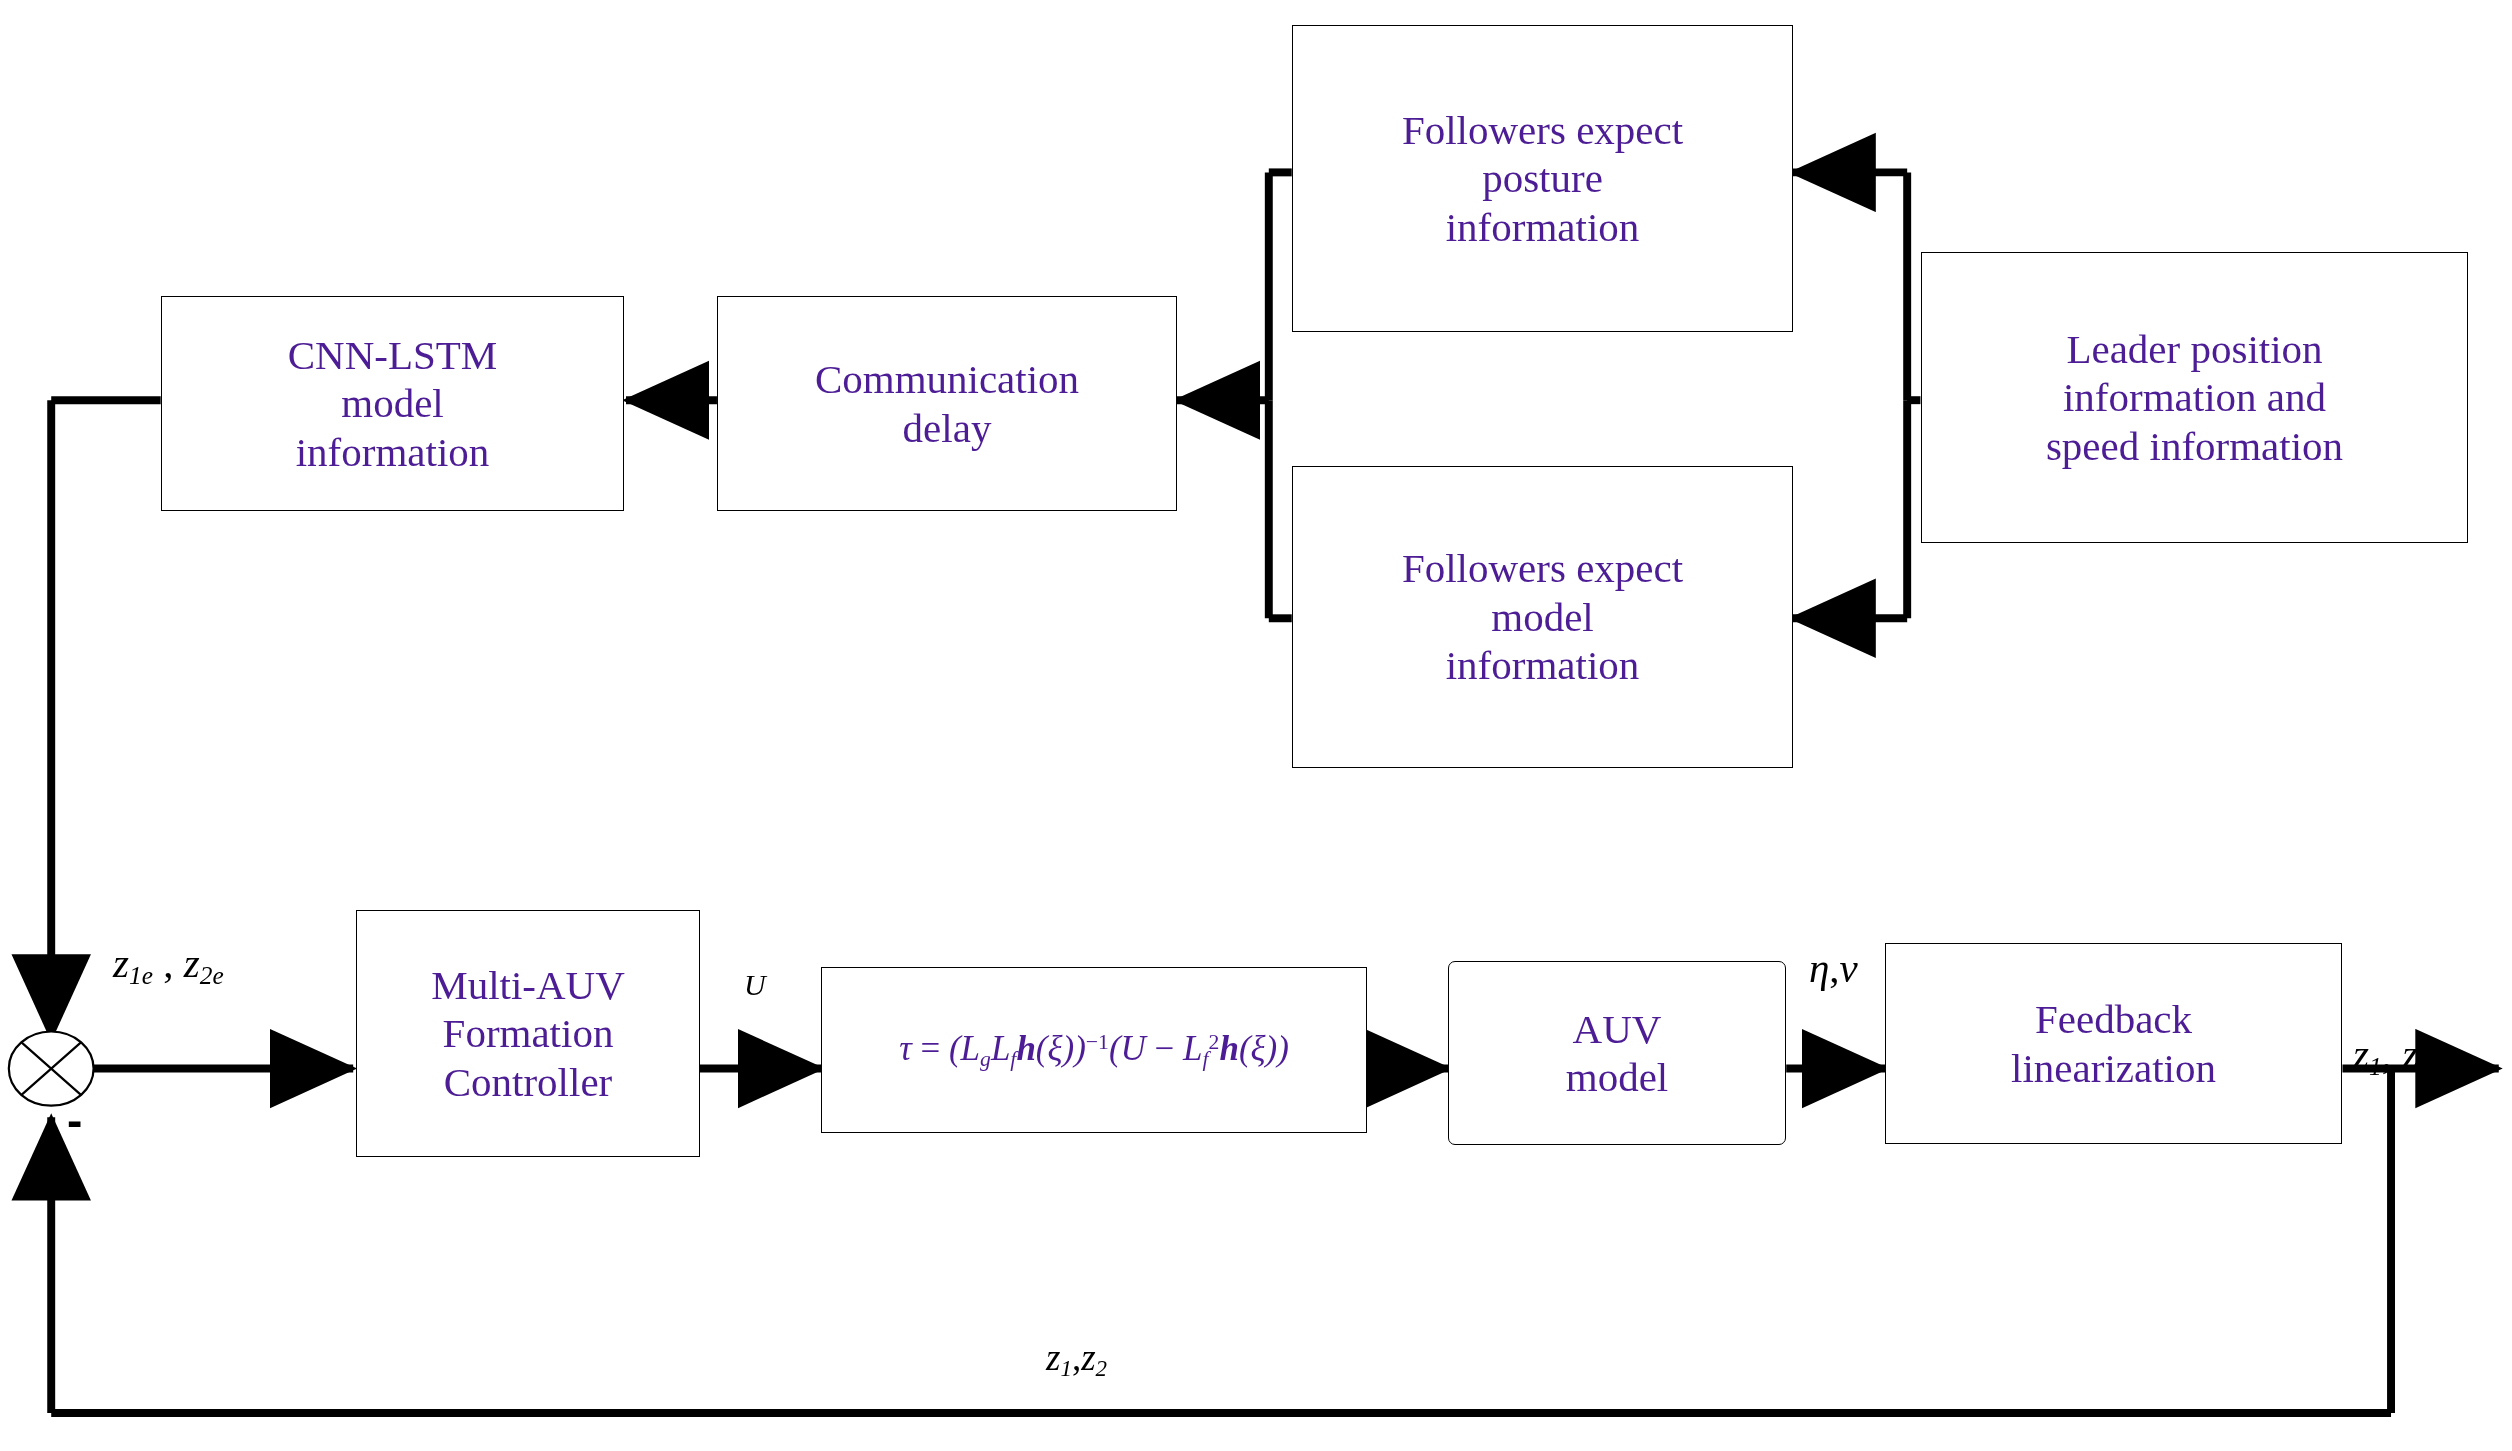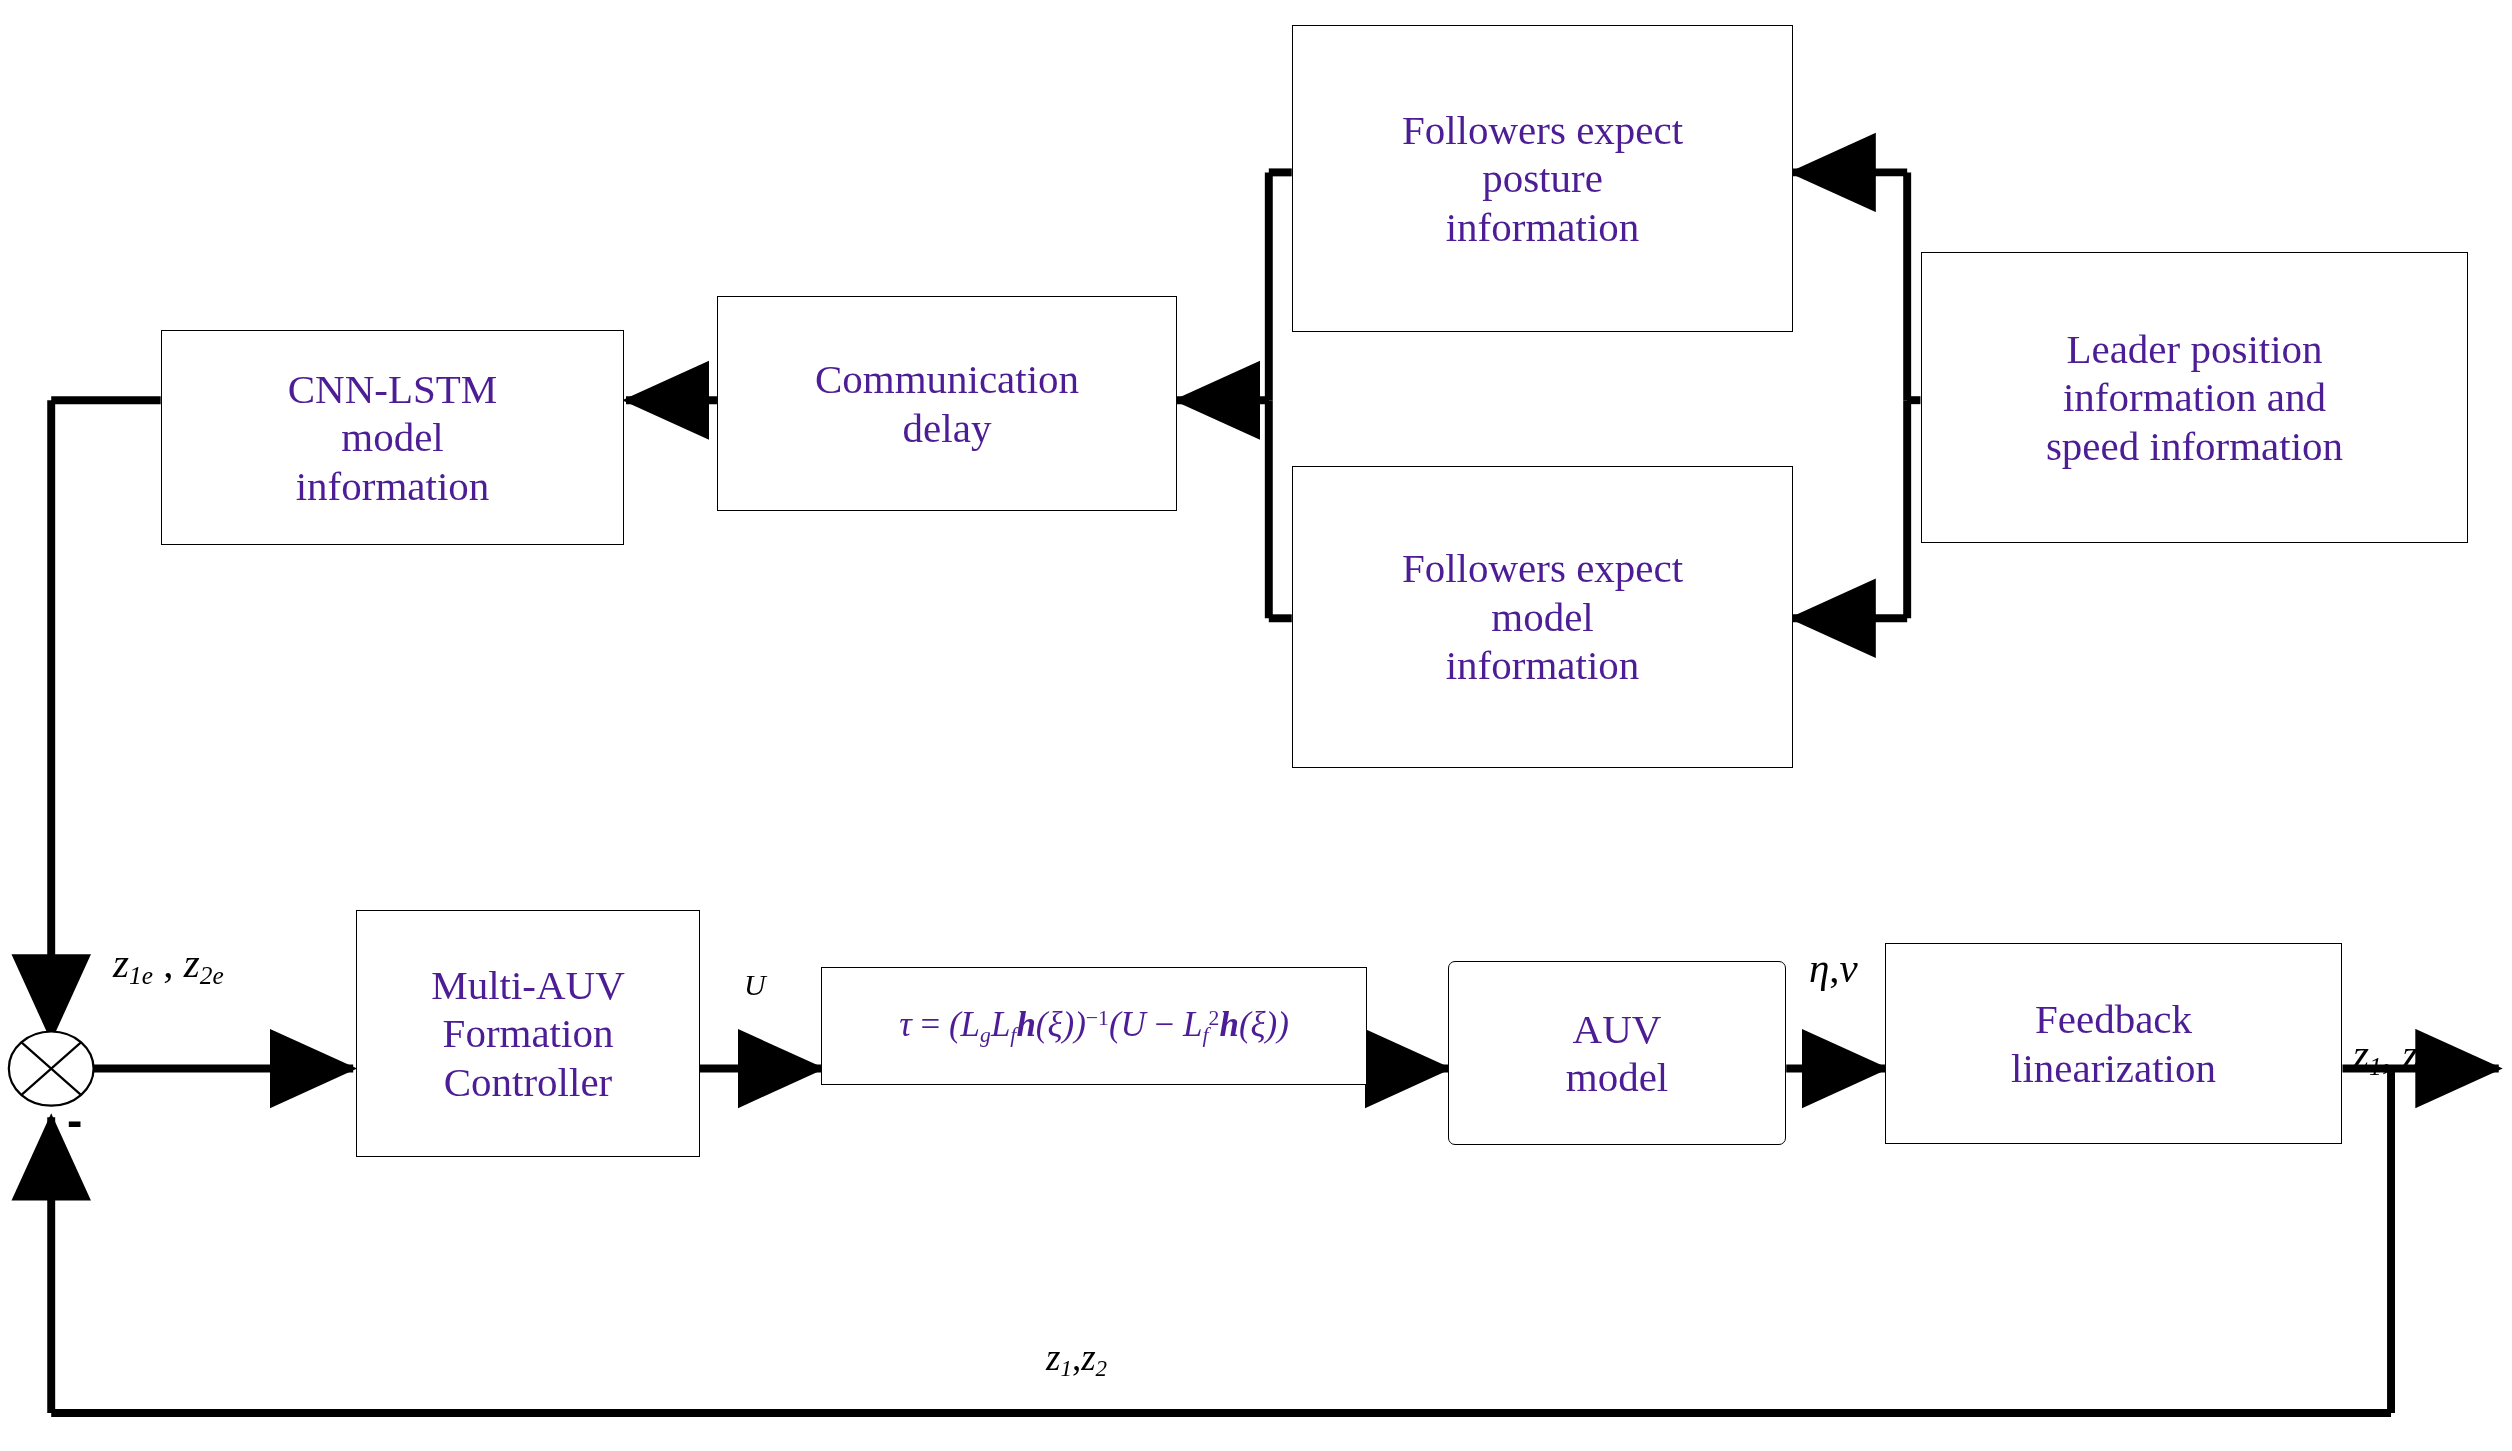--- a/index.html
+++ b/index.html
@@ -127,21 +127,21 @@
   </div>
 
   <div class="box" style="left:1921px; top:252px; width:547px; height:291px;">
     <span>
       <span>Leader position</span><br>
       <span>information and</span><br>
       <span>speed information</span>
     </span>
   </div>
 
-  <div class="box" style="left:161px; top:296px; width:463px; height:215px;margin-top:34px;">
+  <div class="box" style="left:161px; top:296px; width:463px; height:215px;">
     <span>
       <span>CNN-LSTM</span><br>
       <span>model</span><br>
       <span>information</span>
     </span>
   </div>
 
   <div class="box" style="left:717px; top:296px; width:460px; height:215px;">
     <span>
       <span>Communication</span><br>
@@ -158,21 +158,21 @@
   </div>
 
   <div class="box" style="left:356px; top:910px; width:344px; height:247px;">
     <span>
       <span>Multi-AUV</span><br>
       <span>Formation</span><br>
       <span>Controller</span>
     </span>
   </div>
 
-  <div class="box formula" style="left:821px; top:967px; width:546px; height:118px;text-align:center;">
+  <div class="box formula" style="left:821px; top:967px; width:546px; height:166px;text-align:center;">
     <span>
       τ <span class="rm">=</span> (<i>L</i><sub>g</sub><i>L</i><sub>f</sub><b><i>h</i></b>(ξ))<sup>−1</sup>(<i>U</i> <span class="rm">−</span> <i>L</i><sub>f</sub><sup>2</sup><b><i>h</i></b>(ξ))
     </span>
   </div>
 
   <div class="box" style="left:1448px; top:961px; width:338px; height:184px;border-radius:7px;">
     <span>
       <span>AUV</span><br>
       <span>model</span>
     </span>

